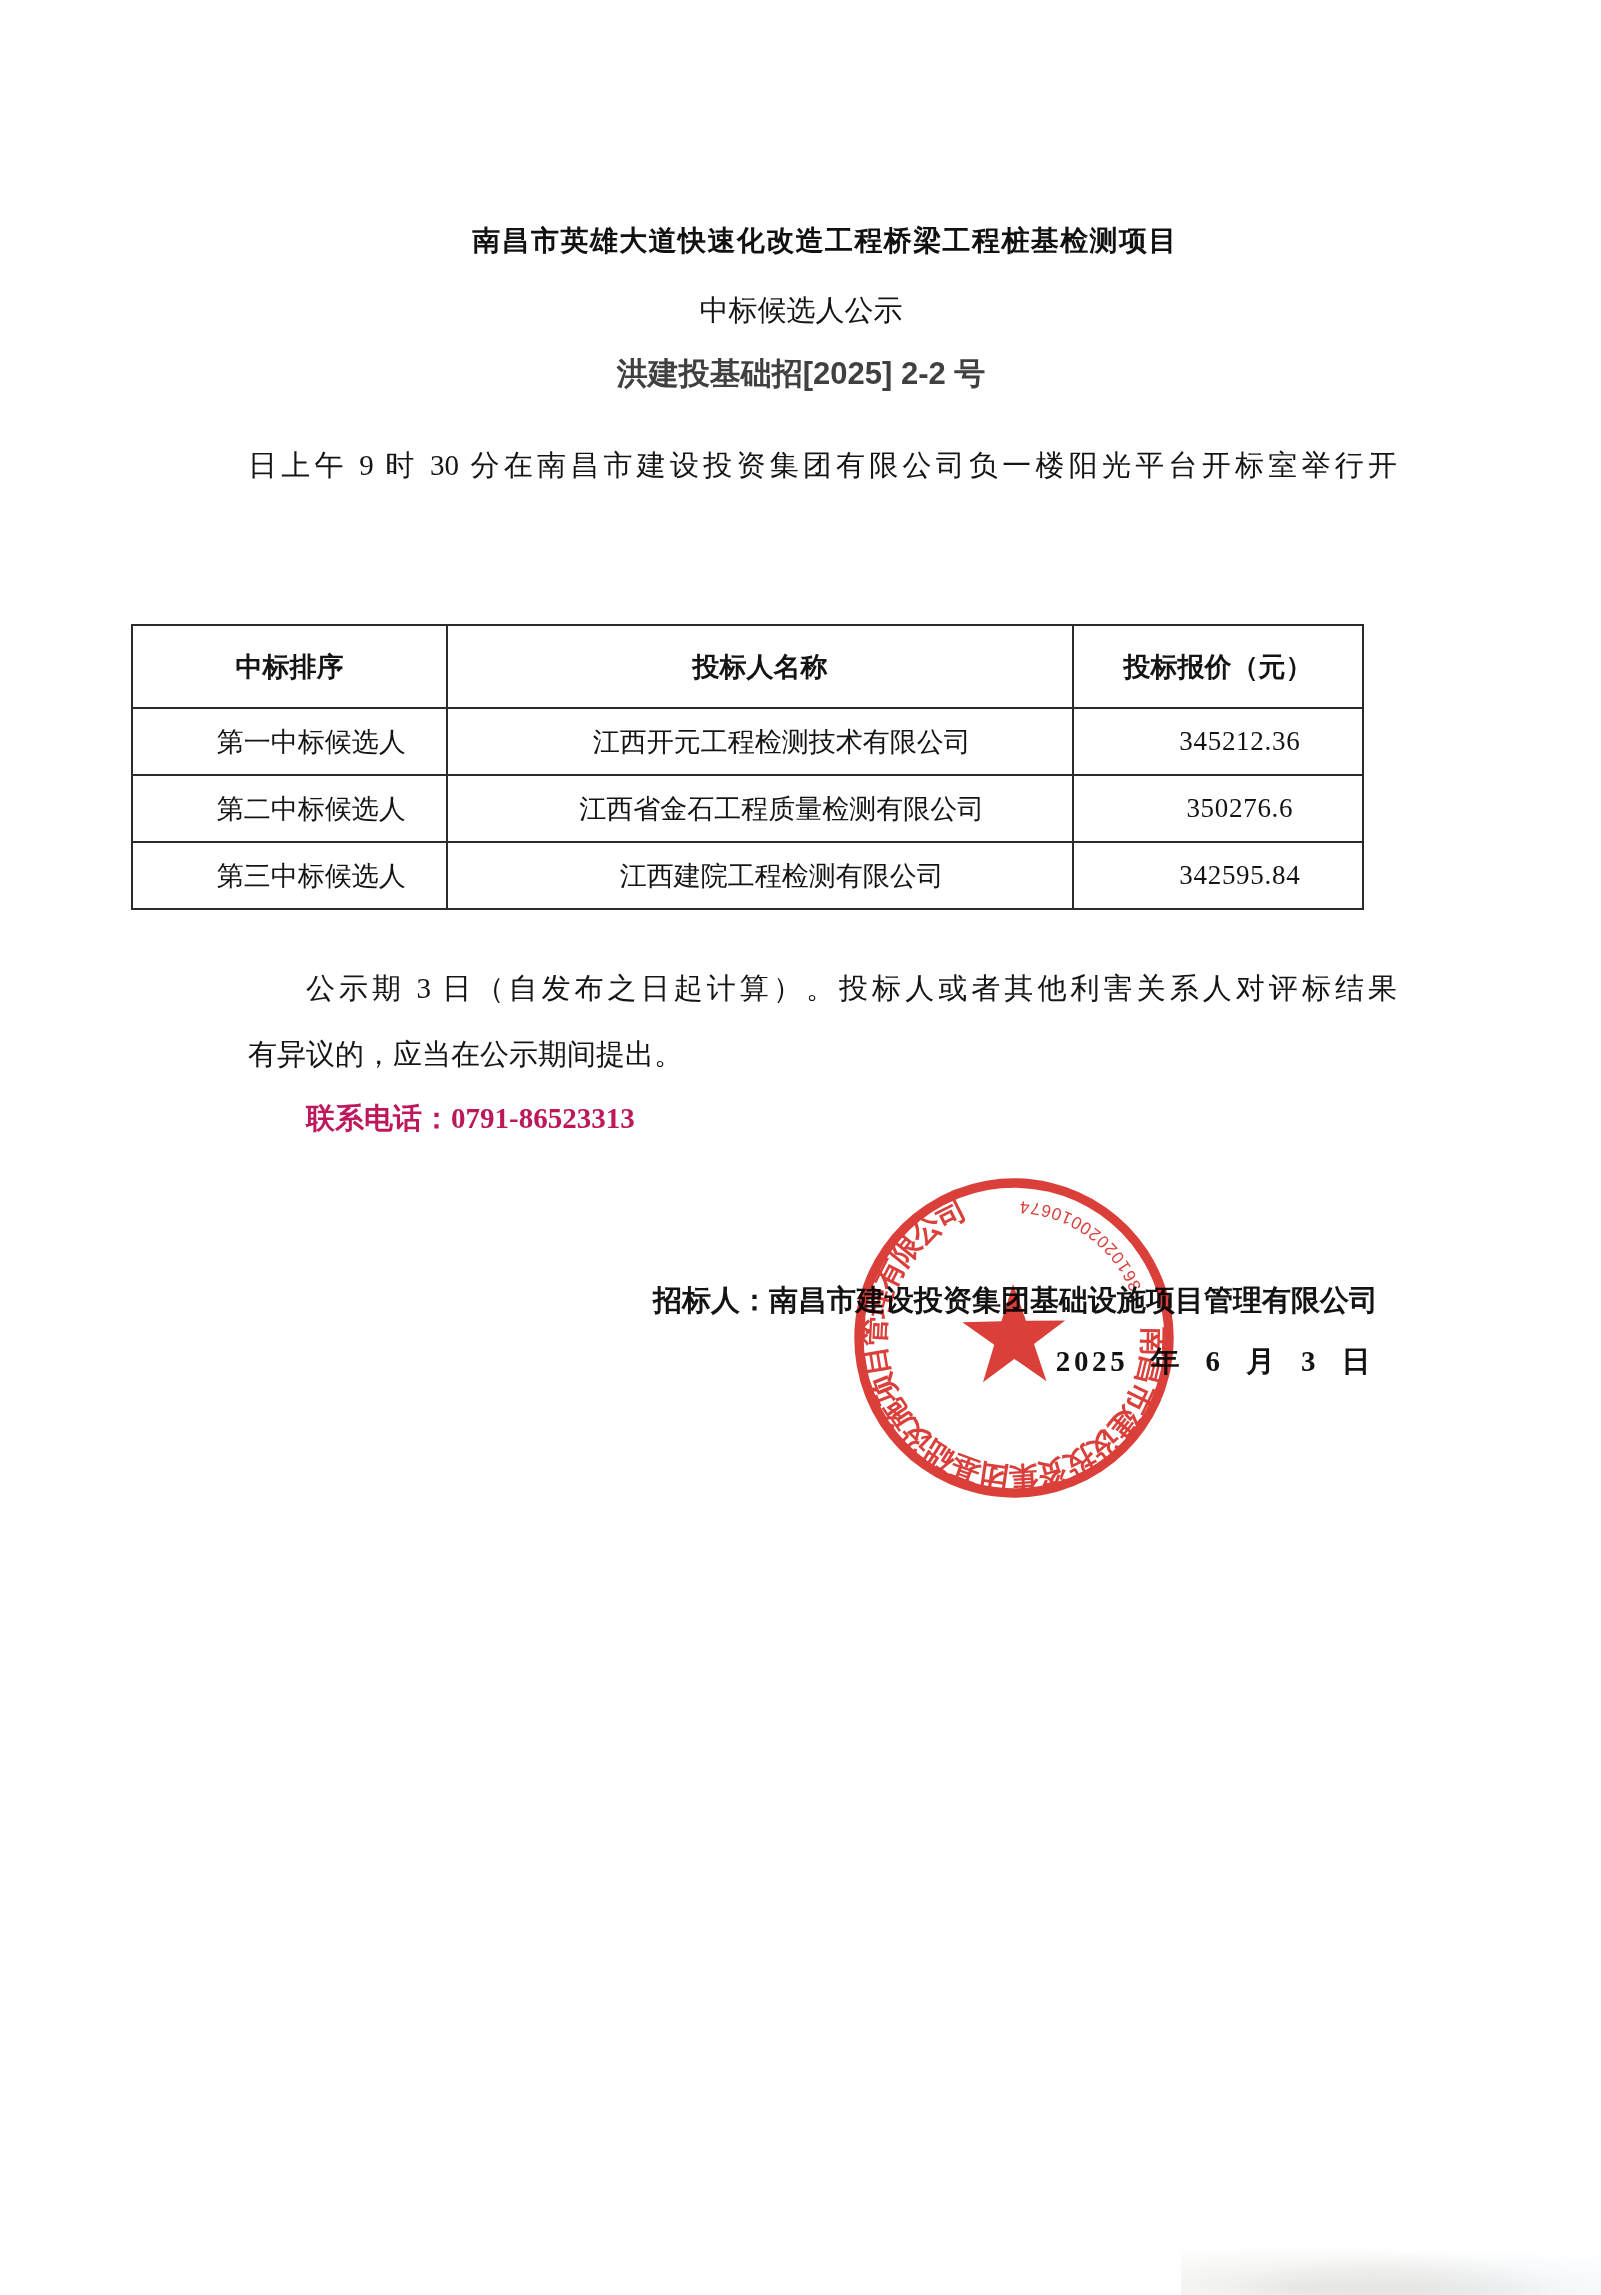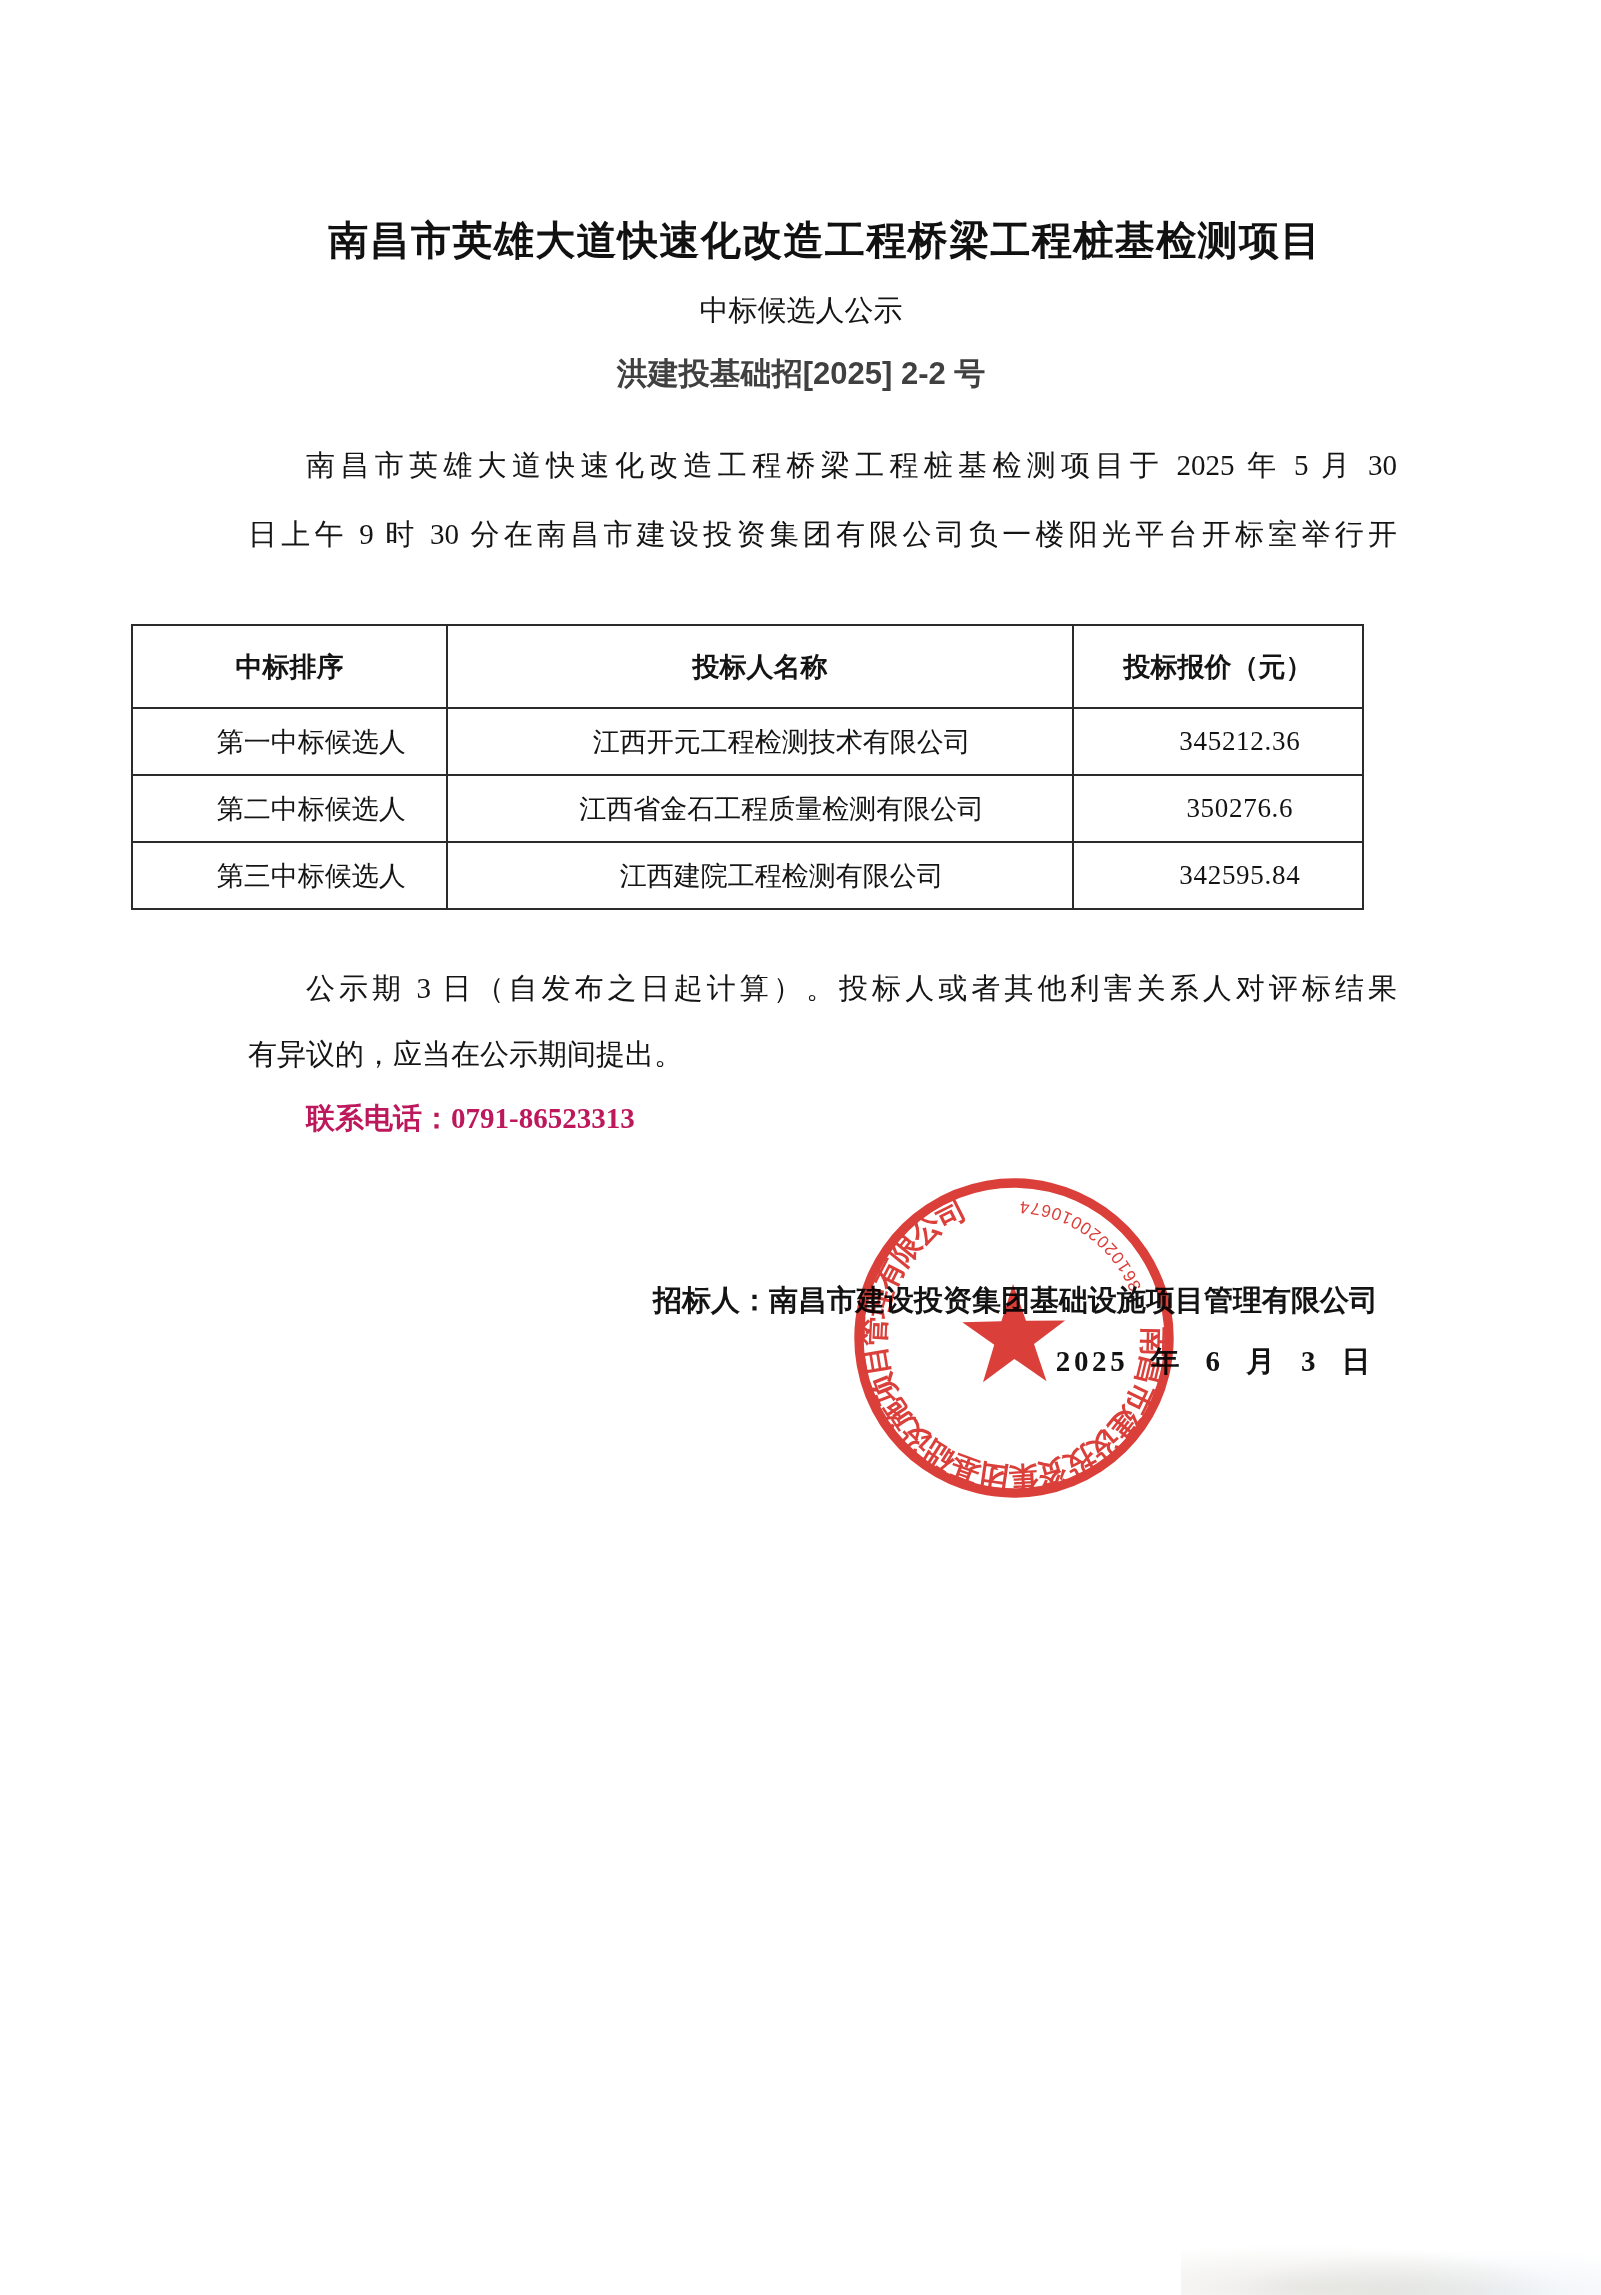--- a/index.html
+++ b/index.html
@@ -9,21 +9,21 @@
     background:#ffffff;
     overflow:hidden;
     color:#171717;
     font-family:"Liberation Serif", serif;
   }
   
   .title{
     position:absolute;left:0;right:0;top:219px;
     text-align:center;
     font-family:"Liberation Sans", sans-serif;
-    font-weight:bold;font-size:40px;line-height:43px;
+    font-weight:bold;font-size:28px;line-height:43px;
     letter-spacing:1.4px;color:#111;padding-left:48px;
   }
   .subtitle{
     position:absolute;left:0;right:0;top:292px;
     text-align:center;
     font-size:29px;line-height:36px;color:#141414;
   }
   .doc-no{
     position:absolute;left:0;right:0;top:354px;
     text-align:center;
@@ -92,21 +92,20 @@
 </head>
 <body>
 
 <div class="page">
 
   <div class="title">南昌市英雄大道快速化改造工程桥梁工程桩基检测项目</div>
   <div class="subtitle">中标候选人公示</div>
   <div class="doc-no">洪建投基础招[2025] 2-2 号</div>
 
   <div class="para" id="intro">
-    <div class="line jl ind">南昌市英雄大道快速化改造工程桥梁工程桩基检测项目于 2025 年 5 月 30</div>
     <div class="line jl">日上午 9 时 30 分在南昌市建设投资集团有限公司负一楼阳光平台开标室举行开</div>
   </div>
 
   <table class="bid-table">
     <colgroup>
       <col style="width:315px">
       <col style="width:626px">
       <col style="width:290px">
     </colgroup>
     <thead>

